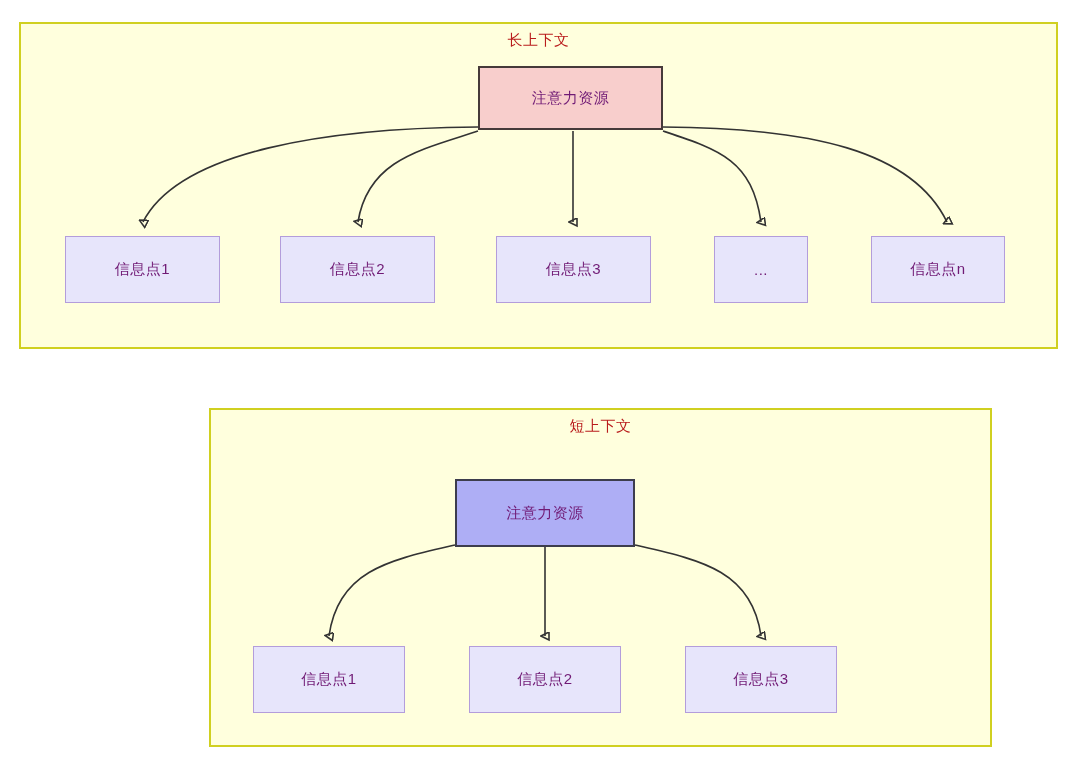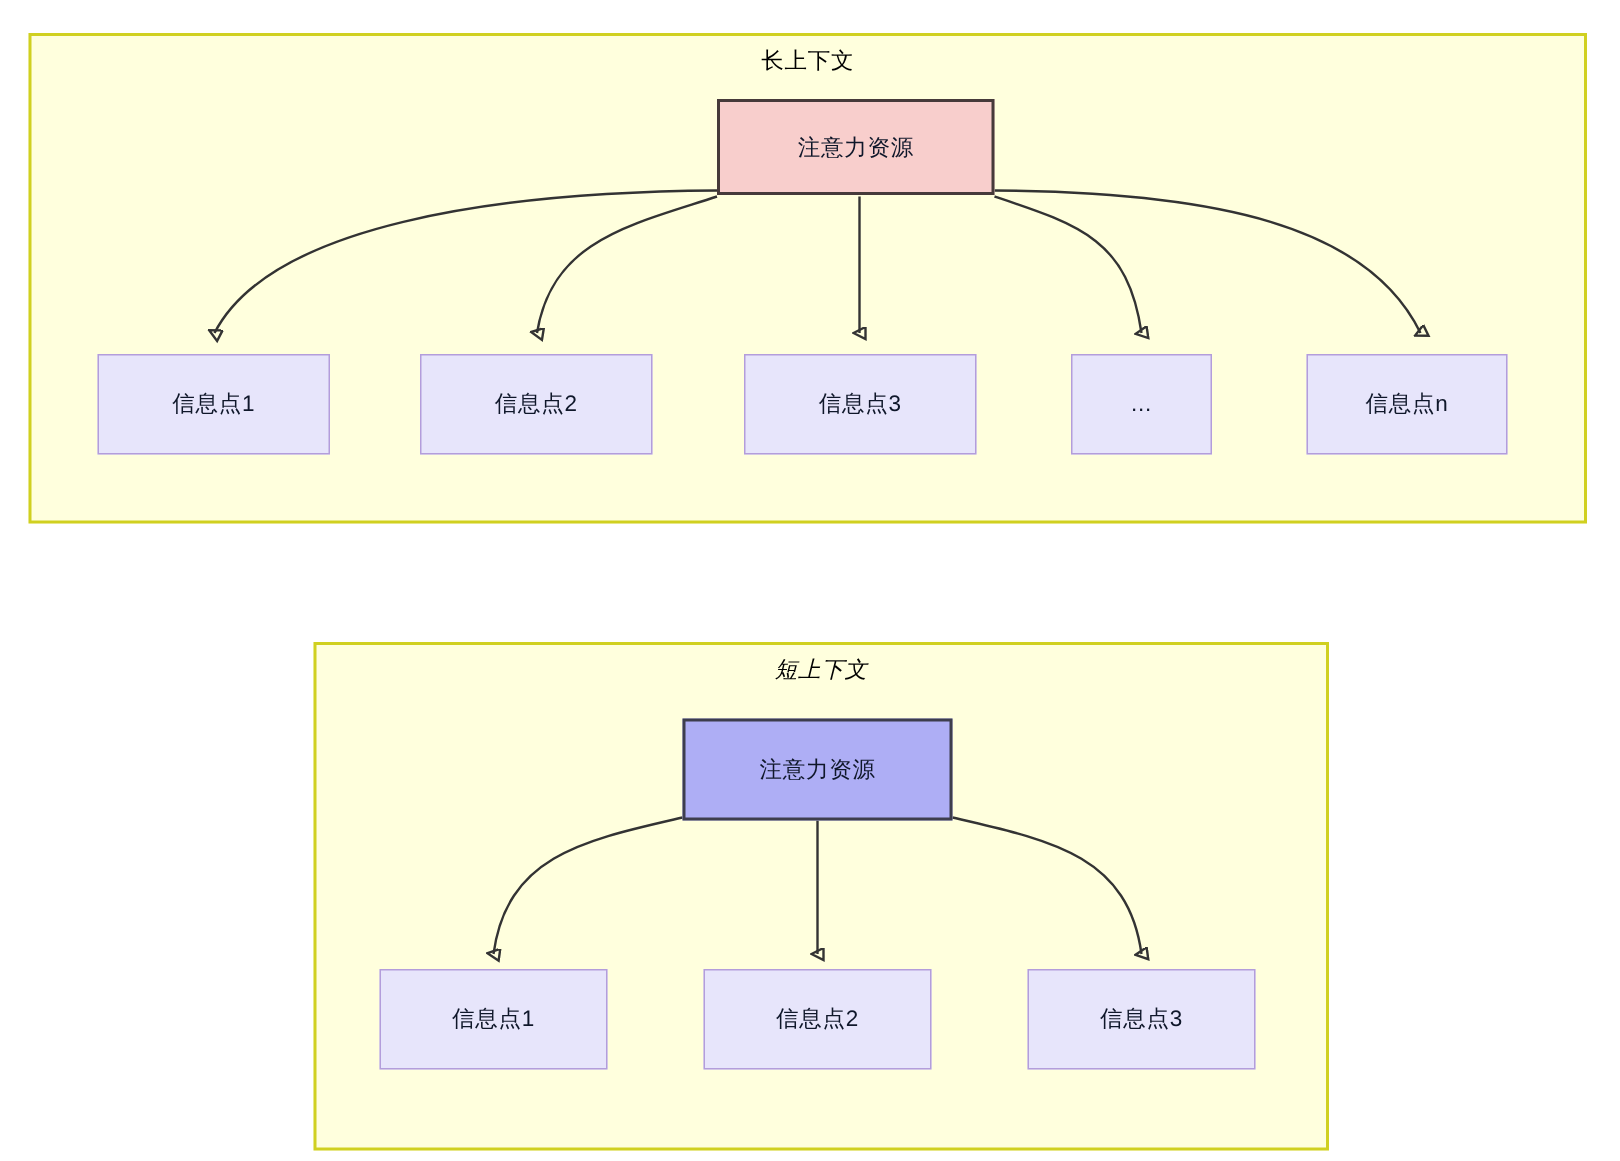--- a/index.html
+++ b/index.html
@@ -28,43 +28,42 @@
     box-sizing: border-box;
   }
   #group-long {
     left: 19px;
     top: 22px;
     width: 1039px;
     height: 327px;
   }
   #group-short {
     left: 209px;
-    top: 428px;
-    width: 677px;
+    top: 408px;
+    width: 783px;
     height: 339px;
-    font-style: italic;
   }
   .group-title {
     position: absolute;
     left: 0;
     right: 0;
     top: 7px;
     text-align: center;
     font-size: 15px;
-    color: #000000;
+    color: #b91c1c;
     letter-spacing: 0.5px;
   }
   .node {
     position: absolute;
     box-sizing: border-box;
     display: flex;
     align-items: center;
     justify-content: center;
     font-size: 15px;
-    color: #0f172a;
+    color: #701a75;
     letter-spacing: 0.5px;
   }
   .node-attn-pink {
     background: #f8cecc;
     border: 2px solid #463a3a;
   }
   .node-attn-blue {
     background: #aeaef5;
     border: 2px solid #3d3d4d;
   }

